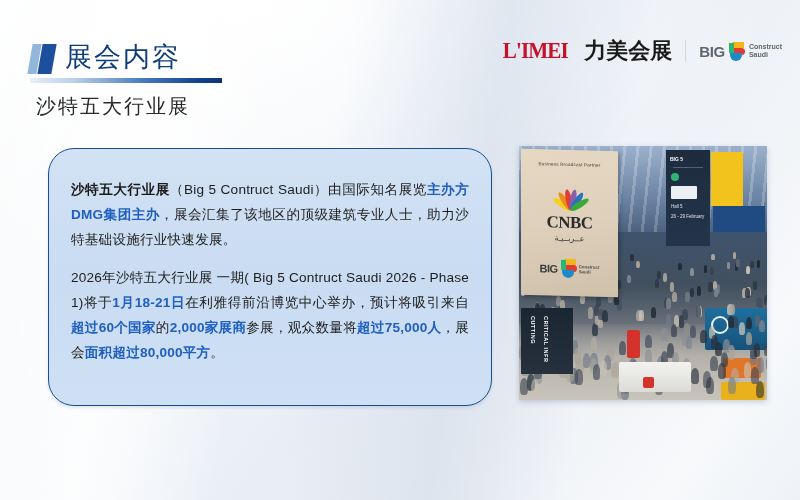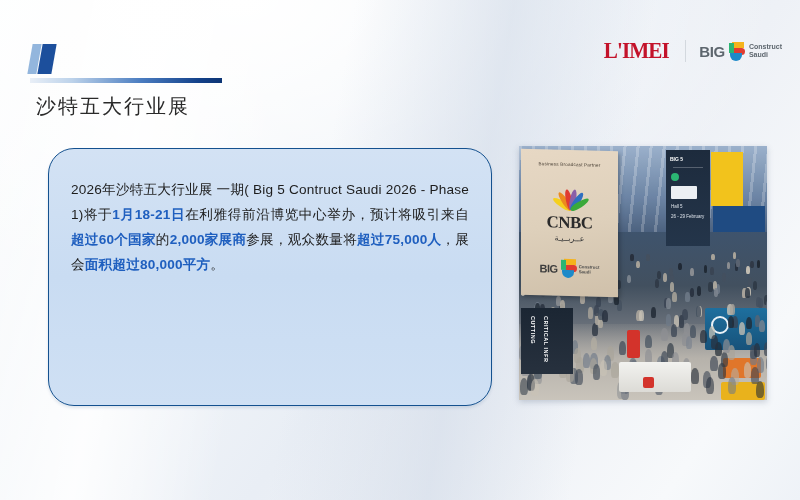--- a/index.html
+++ b/index.html
@@ -382,42 +382,45 @@
 </style>
 </head>
 <body>
 
 <div class="slide">
 
   <div class="header-mark">
     <span class="bar-light"></span>
     <span class="bar-dark"></span>
   </div>
+  <div class="page-title">展会内容</div>
   <div class="title-rule"></div>
   <div class="subtitle">沙特五大行业展</div>
 
   <div class="brandbar">
     <span class="limei-mark">L'IMEI</span>
+    <span class="limei-cn">力美会展</span>
     <span class="logo-div"></span>
     <span class="big5">
       <span class="big5-word">BIG</span>
       <span class="big5-five">
         <i class="f-top"></i>
           <i class="f-left"></i>
           <i class="f-red"></i>
           <i class="f-blue"></i>
       </span>
       <span class="big5-sub">
         <span>Construct</span>
         <span>Saudi</span>
       </span>
     </span>
   </div>
 
   <div class="text-card">
+    <p class="para"><span class="b">沙特五大行业展</span><span class="">（Big 5 Contruct Saudi）由国际知名展览</span><span class="hl">主办方DMG集团主办</span><span class="">，展会汇集了该地区的顶级建筑专业人士，助力沙特基础设施行业快速发展。</span></p>
     <p class="para"><span class="">2026年沙特五大行业展 一期( Big 5 Contruct Saudi 2026 - Phase 1)将于</span><span class="hl">1月18-21日</span><span class="">在利雅得前沿博览中心举办，预计将吸引来自</span><span class="hl">超过60个国家</span><span class="">的</span><span class="hl">2,000家展商</span><span class="">参展，观众数量将</span><span class="hl">超过75,000人</span><span class="">，展会</span><span class="hl">面积超过80,000平方</span><span class="">。</span></p>
   </div>
 
   <div class="photo">
     <div class="hall-bg"></div>
     <div class="ceiling"></div>
     <div class="floor"></div>
 
     <div class="hangsign">
       <div class="hs-t">BIG 5</div>

